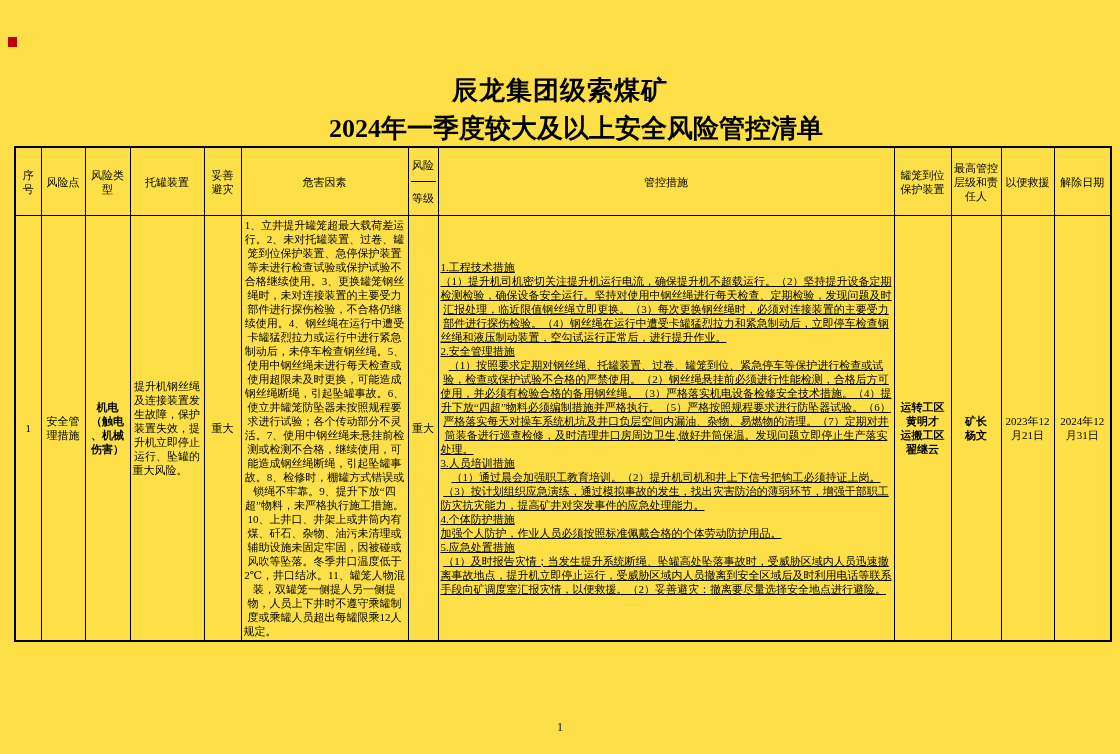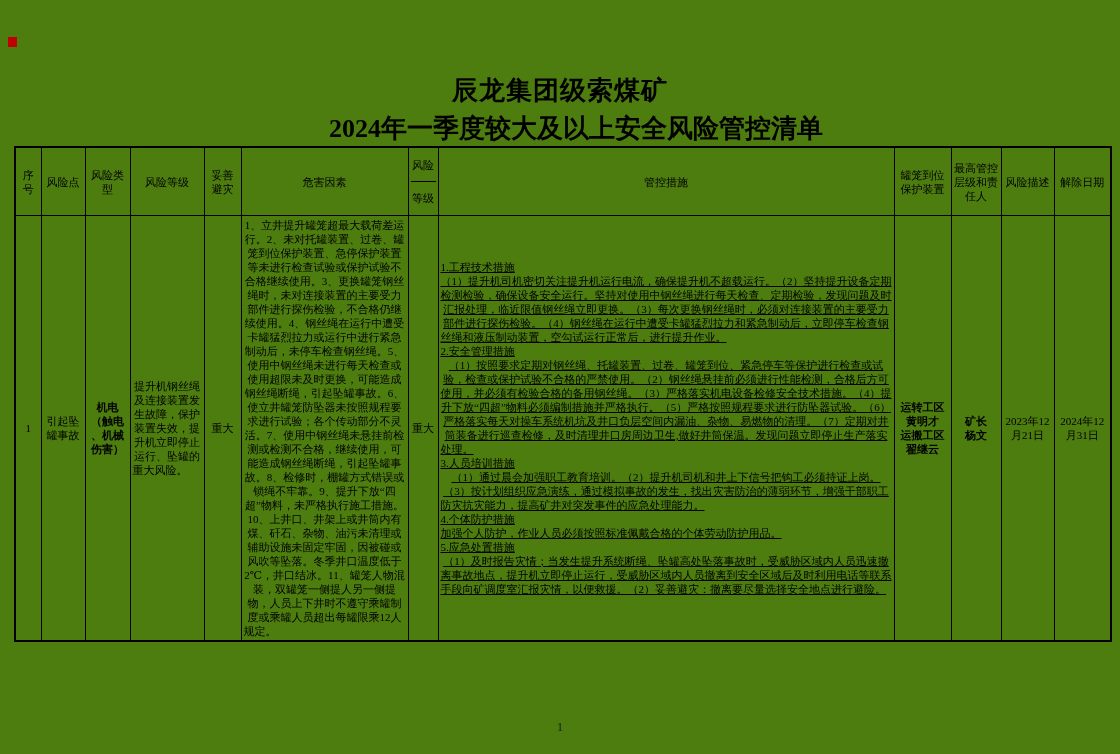--- a/index.html
+++ b/index.html
@@ -1,19 +1,19 @@
 <!DOCTYPE html>
 <html><head>
 <meta charset="utf-8">
 <style>
   html,body{margin:0;padding:0;background:#ffffff;}
   .page{
     position:relative;
     width:1120px;height:754px;
-    background:#4d7c0f;
+    background:#fde047;
     font-family:"Liberation Serif","DejaVu Serif",serif;
     color:#000;
     overflow:hidden;
   }
   .red-mark{
     position:absolute;left:8px;top:37px;width:9px;height:10px;
     background:#c00000;
   }
   .title1{
     position:absolute;top:73px;left:0;width:100%;
@@ -95,38 +95,38 @@
         <col style="width:57px">
       <col style="width:50px">
         <col style="width:53px">
         <col style="width:57px">
     </colgroup>
     <tbody>
       <tr class="hdr">
         <td>序号</td>
         <td>风险点</td>
         <td>风险类型</td>
-        <td>风险等级</td>
+        <td>托罐装置</td>
         <td>妥善避灾</td>
         <td>危害因素</td>
         <td class="split-cell">
           <div class="split-wrap">
             <div class="half top">风险</div>
             <div class="half">等级</div>
           </div>
         </td>
         <td>管控措施</td>
         <td>罐笼到位保护装置</td>
         <td>最高管控层级和责任人</td>
-        <td>风险描述</td>
+        <td>以便救援</td>
         <td>解除日期</td>
       </tr>
       <tr class="body-row">
         <td>1</td>
-        <td>引起坠罐事故</td>
+        <td>安全管理措施</td>
         <td class="pre">机电
 （触电
 、机械
 伤害）</td>
         <td class="desc-cell">提升机钢丝绳及连接装置发生故障，保护装置失效，提升机立即停止运行、坠罐的重大风险。</td>
         <td>重大</td>
         <td class="hazard-cell">1、立井提升罐笼超最大载荷差运行。2、未对托罐装置、过卷、罐笼到位保护装置、急停保护装置等未进行检查试验或保护试验不合格继续使用。3、更换罐笼钢丝绳时，未对连接装置的主要受力部件进行探伤检验，不合格仍继续使用。4、钢丝绳在运行中遭受卡罐猛烈拉力或运行中进行紧急制动后，未停车检查钢丝绳。5、使用中钢丝绳未进行每天检查或使用超限未及时更换，可能造成钢丝绳断绳，引起坠罐事故。6、使立井罐笼防坠器未按照规程要求进行试验；各个传动部分不灵活。7、使用中钢丝绳未悬挂前检测或检测不合格，继续使用，可能造成钢丝绳断绳，引起坠罐事故。8、检修时，棚罐方式错误或锁绳不牢靠。9、提升下放“四超”物料，未严格执行施工措施。10、上井口、井架上或井筒内有煤、矸石、杂物、油污未清理或辅助设施未固定牢固，因被碰或风吹等坠落。冬季井口温度低于2℃，井口结冰。11、罐笼人物混装，双罐笼一侧提人另一侧提物，人员上下井时不遵守乘罐制度或乘罐人员超出每罐限乘12人规定。</td>
         <td>重大</td>
         <td class="measures-cell">1.工程技术措施
 （1）提升机司机密切关注提升机运行电流，确保提升机不超载运行。（2）坚持提升设备定期检测检验，确保设备安全运行。坚持对使用中钢丝绳进行每天检查、定期检验，发现问题及时汇报处理，临近限值钢丝绳立即更换。（3）每次更换钢丝绳时，必须对连接装置的主要受力部件进行探伤检验。（4）钢丝绳在运行中遭受卡罐猛烈拉力和紧急制动后，立即停车检查钢丝绳和液压制动装置，空勾试运行正常后，进行提升作业。

